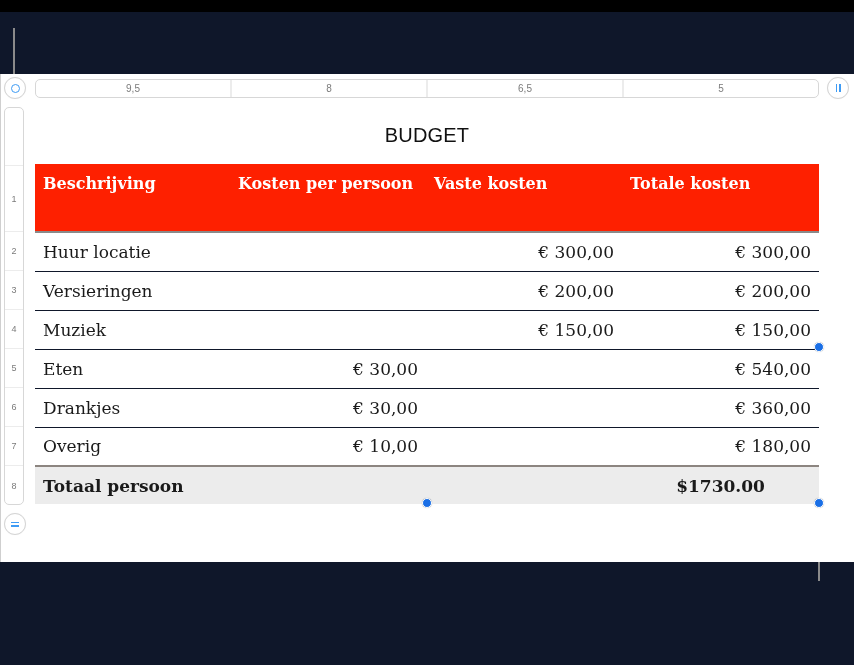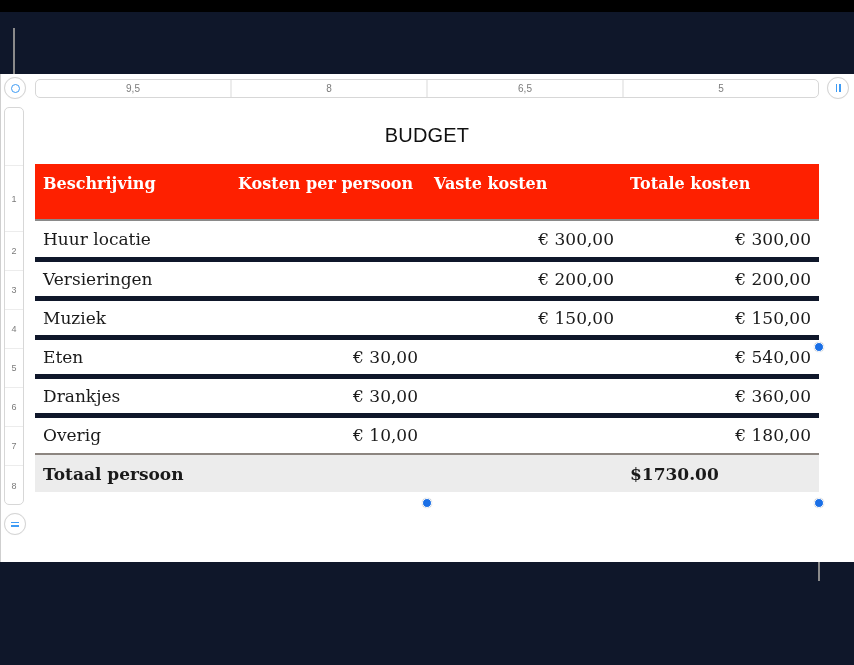--- a/index.html
+++ b/index.html
@@ -115,46 +115,46 @@
     .budget-table col.c4 { width: 197px; }
 
     .budget-table thead th {
       background: #fe2000;
       color: #fff;
       font-weight: bold;
       font-size: 16px;
       text-align: left;
       vertical-align: top;
       padding: 8px 8px 0 8px;
-      height: 56px;
+      height: 68px;
       line-height: 24px;
       border-bottom: 2px solid #8a8a8a;
     }
     .budget-table tbody td {
       height: 39px;
       font-size: 17px;
       color: #1a1a1a;
       padding: 0 8px;
-      border-bottom: 5px solid #0f172a;
+      border-bottom: 1px solid #0f172a;
       vertical-align: middle;
       white-space: nowrap;
     }
     .budget-table tbody td.num { text-align: right; }
     .budget-table tbody tr.last-body td { border-bottom: 2px solid #8c8580; }
     .budget-table tfoot td {
       background: #ececec;
       height: 38px;
       font-size: 17px;
       font-weight: bold;
       color: #1a1a1a;
       padding: 0 8px;
       vertical-align: middle;
       white-space: nowrap;
     }
-    .budget-table tfoot td.num { text-align: left; }
+    .budget-table tfoot td.num { text-align: center; }
 
     
     .handle {
       position: absolute;
       width: 10px; height: 10px;
       border-radius: 50%;
       background: #1a6fe6;
       border: 1.5px solid #fff;
       box-shadow: 0 0 1px rgba(0,0,0,0.3);
     }

